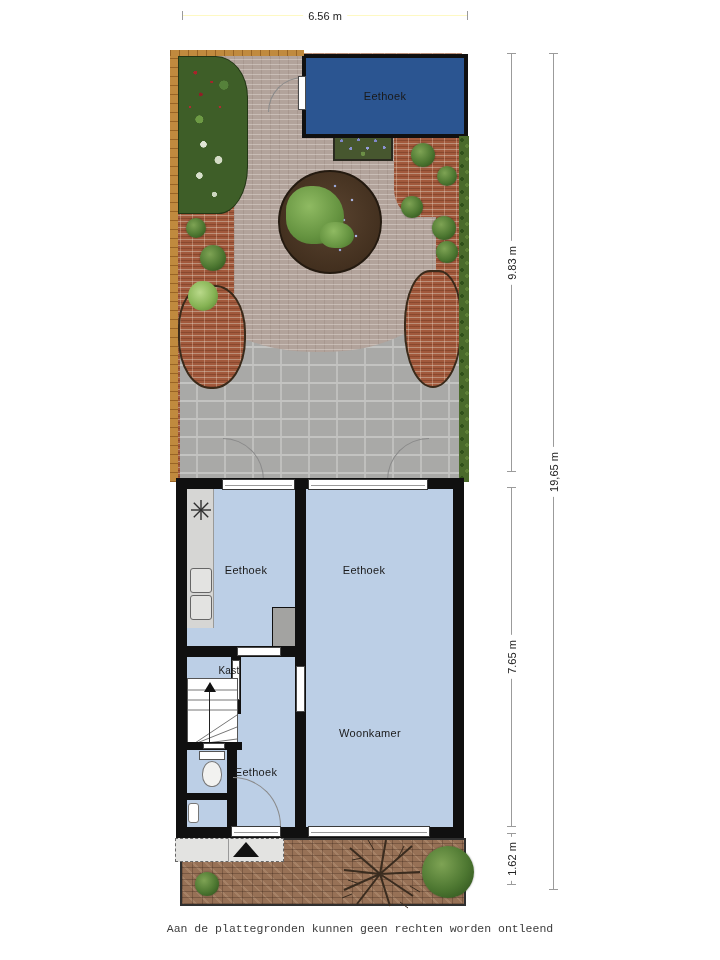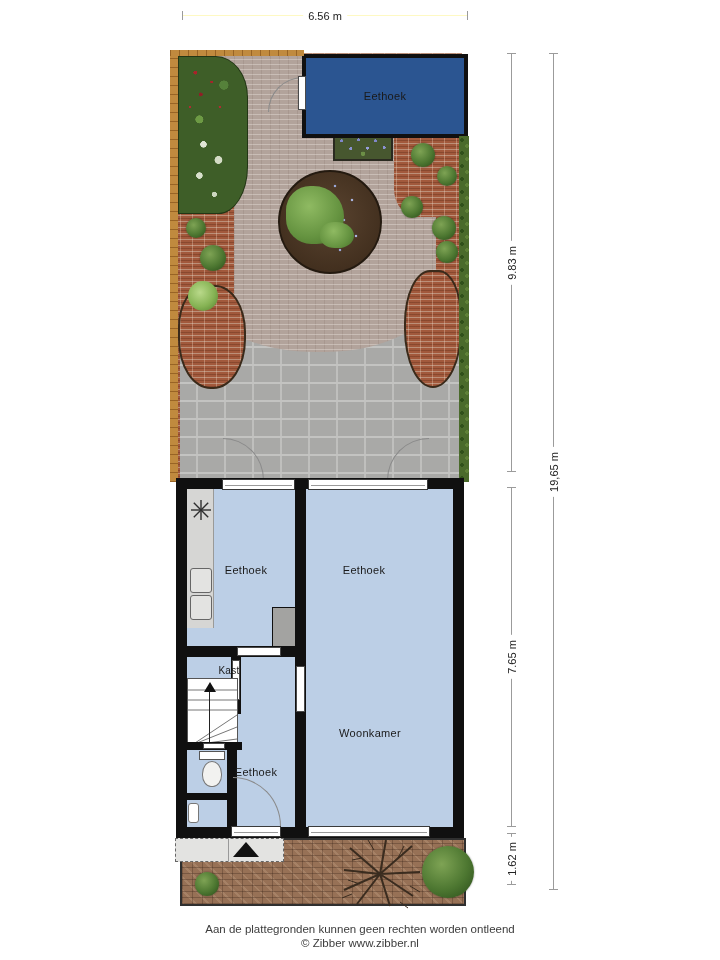--- a/index.html
+++ b/index.html
@@ -231,18 +231,17 @@
   <div class="abs dimv" style="left:511px;top:487px;height:340px;">
     <div class="dim-label rot">7.65 m</div>
   </div>
   <div class="abs dimv" style="left:511px;top:833px;height:52px;">
     <div class="dim-label rot">1.62 m</div>
   </div>
   <div class="abs dimv" style="left:553px;top:53px;height:837px;">
     <div class="dim-label rot">19,65 m</div>
   </div>
 
-  <div class="abs footer" style="left:0;top:922px;">
+  <div class="abs footer" style="left:0;top:922px;font-family:Liberation Mono, monospace;">
     <div>Aan de plattegronden kunnen geen rechten worden ontleend</div>
-    <div>© Zibber www.zibber.nl</div>
   </div>
 
 </div>
 
 </body></html>

